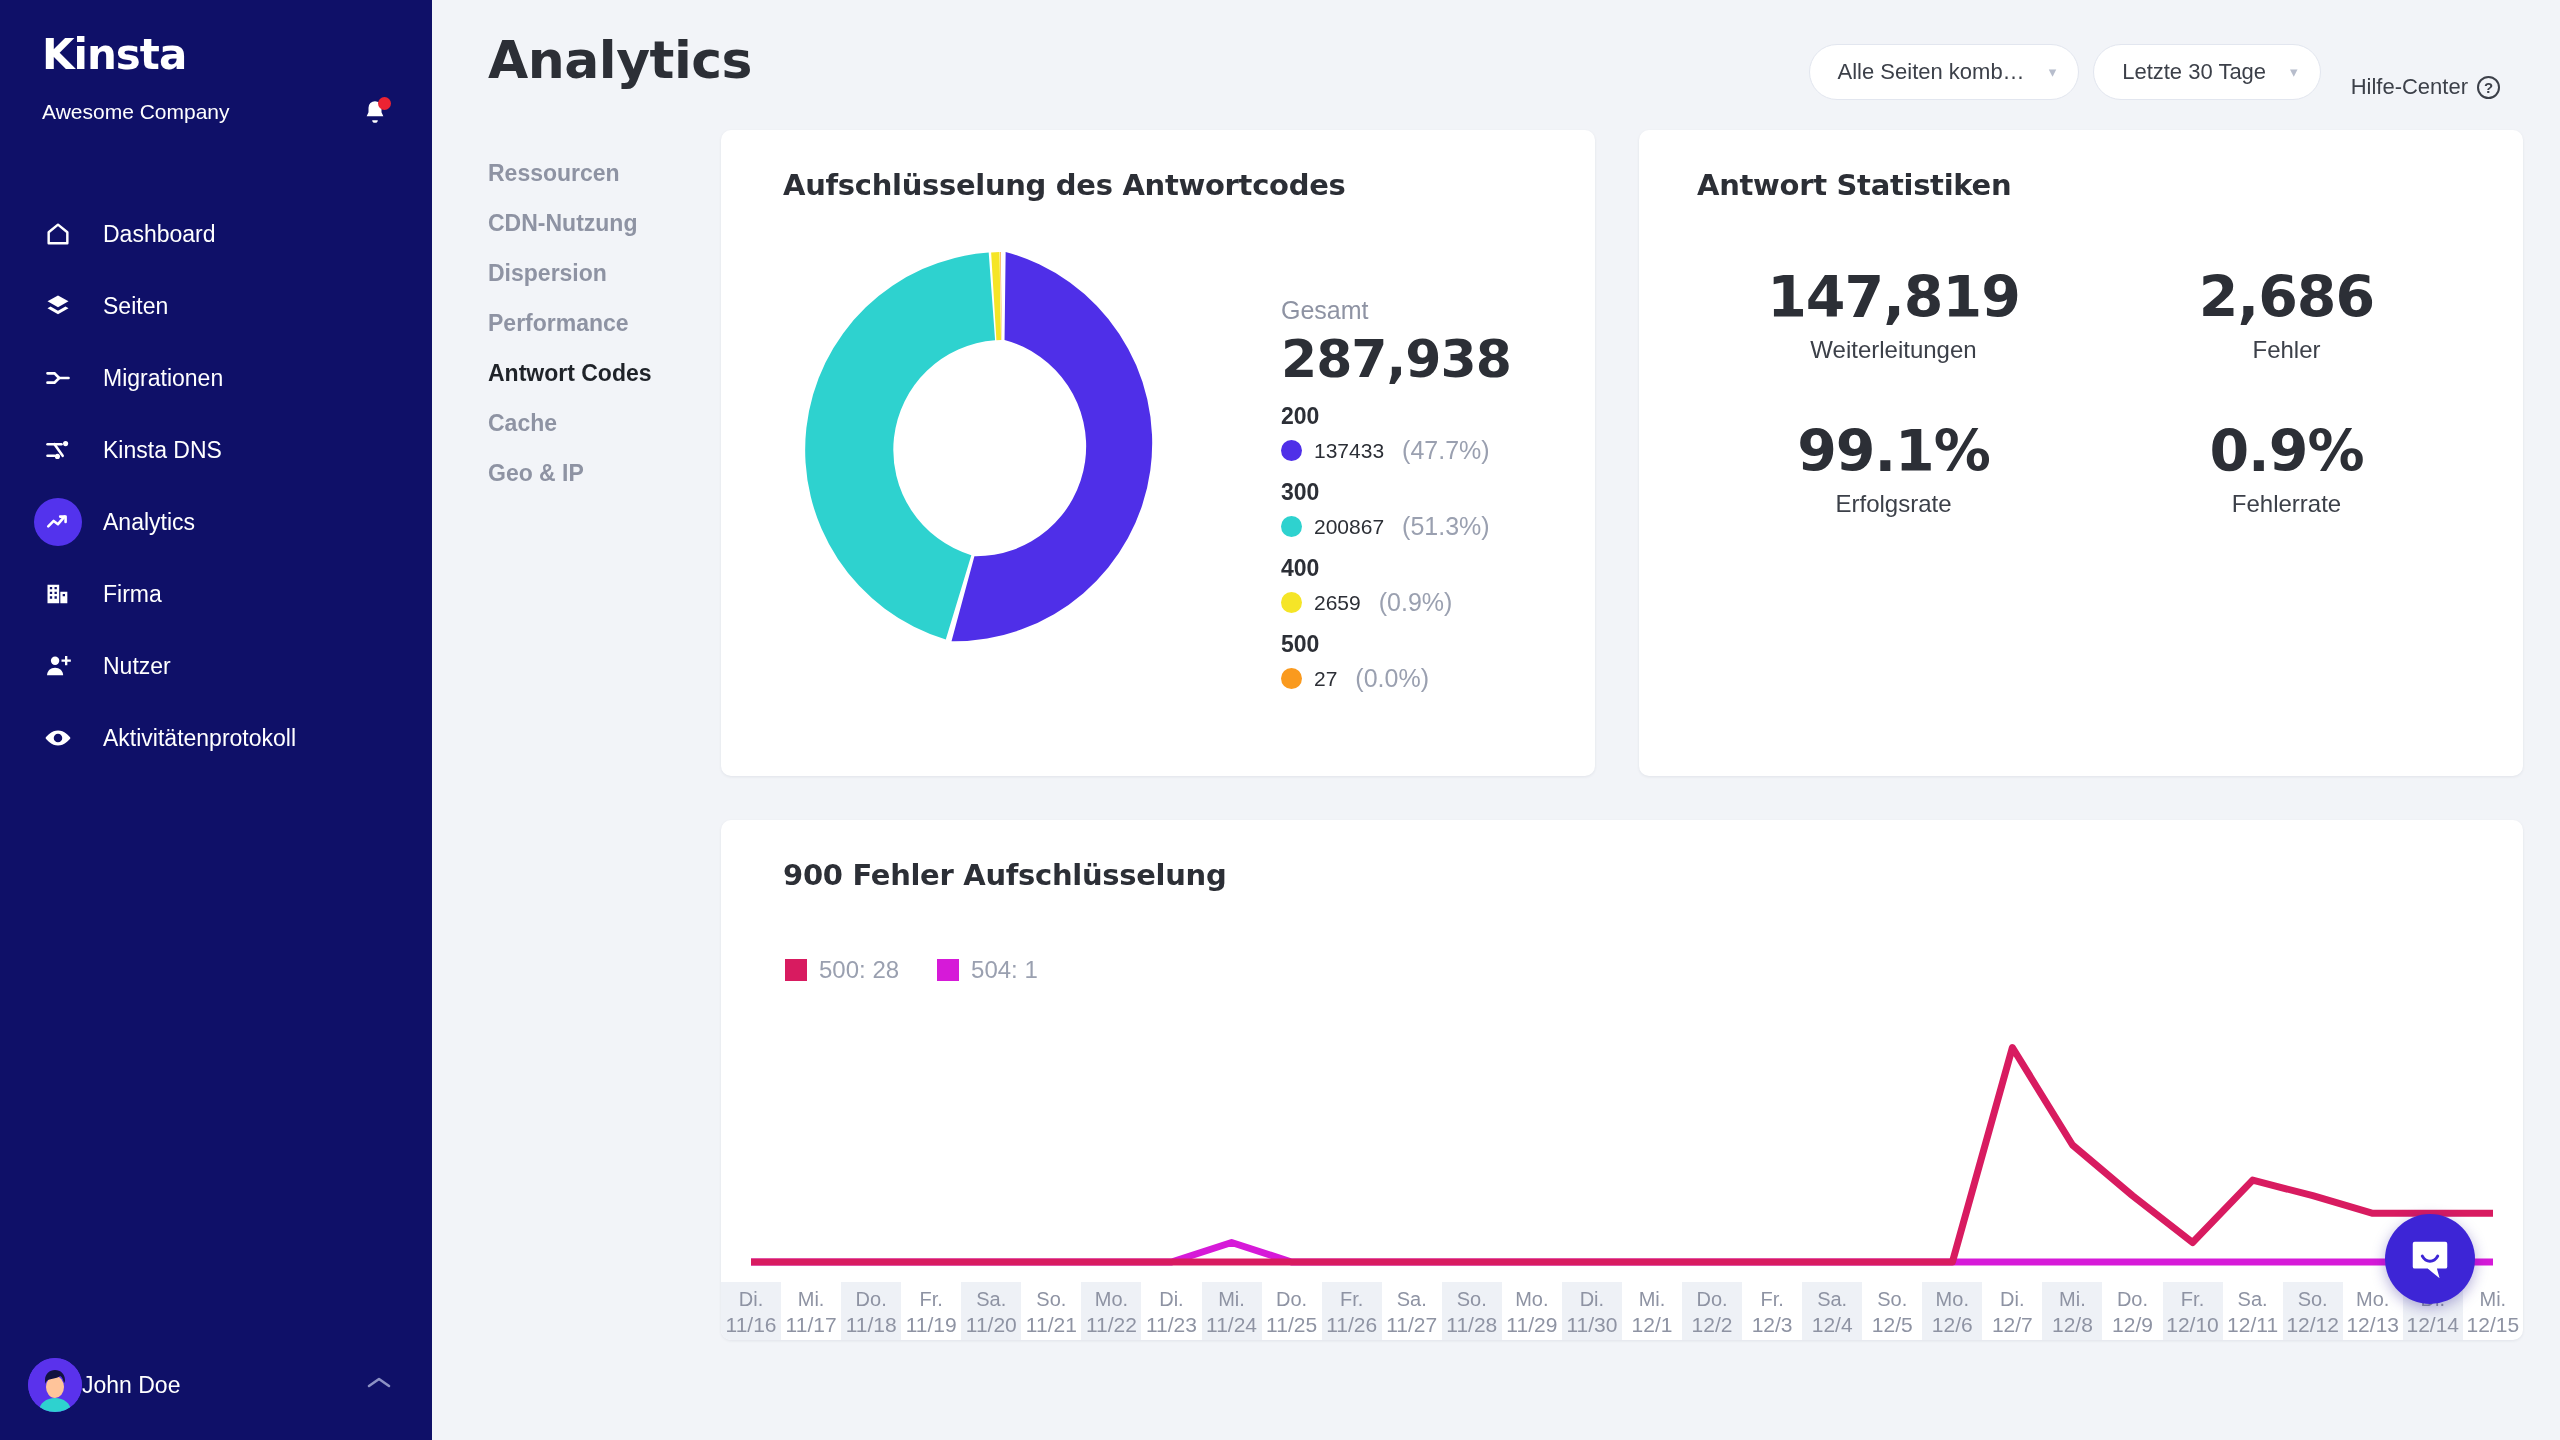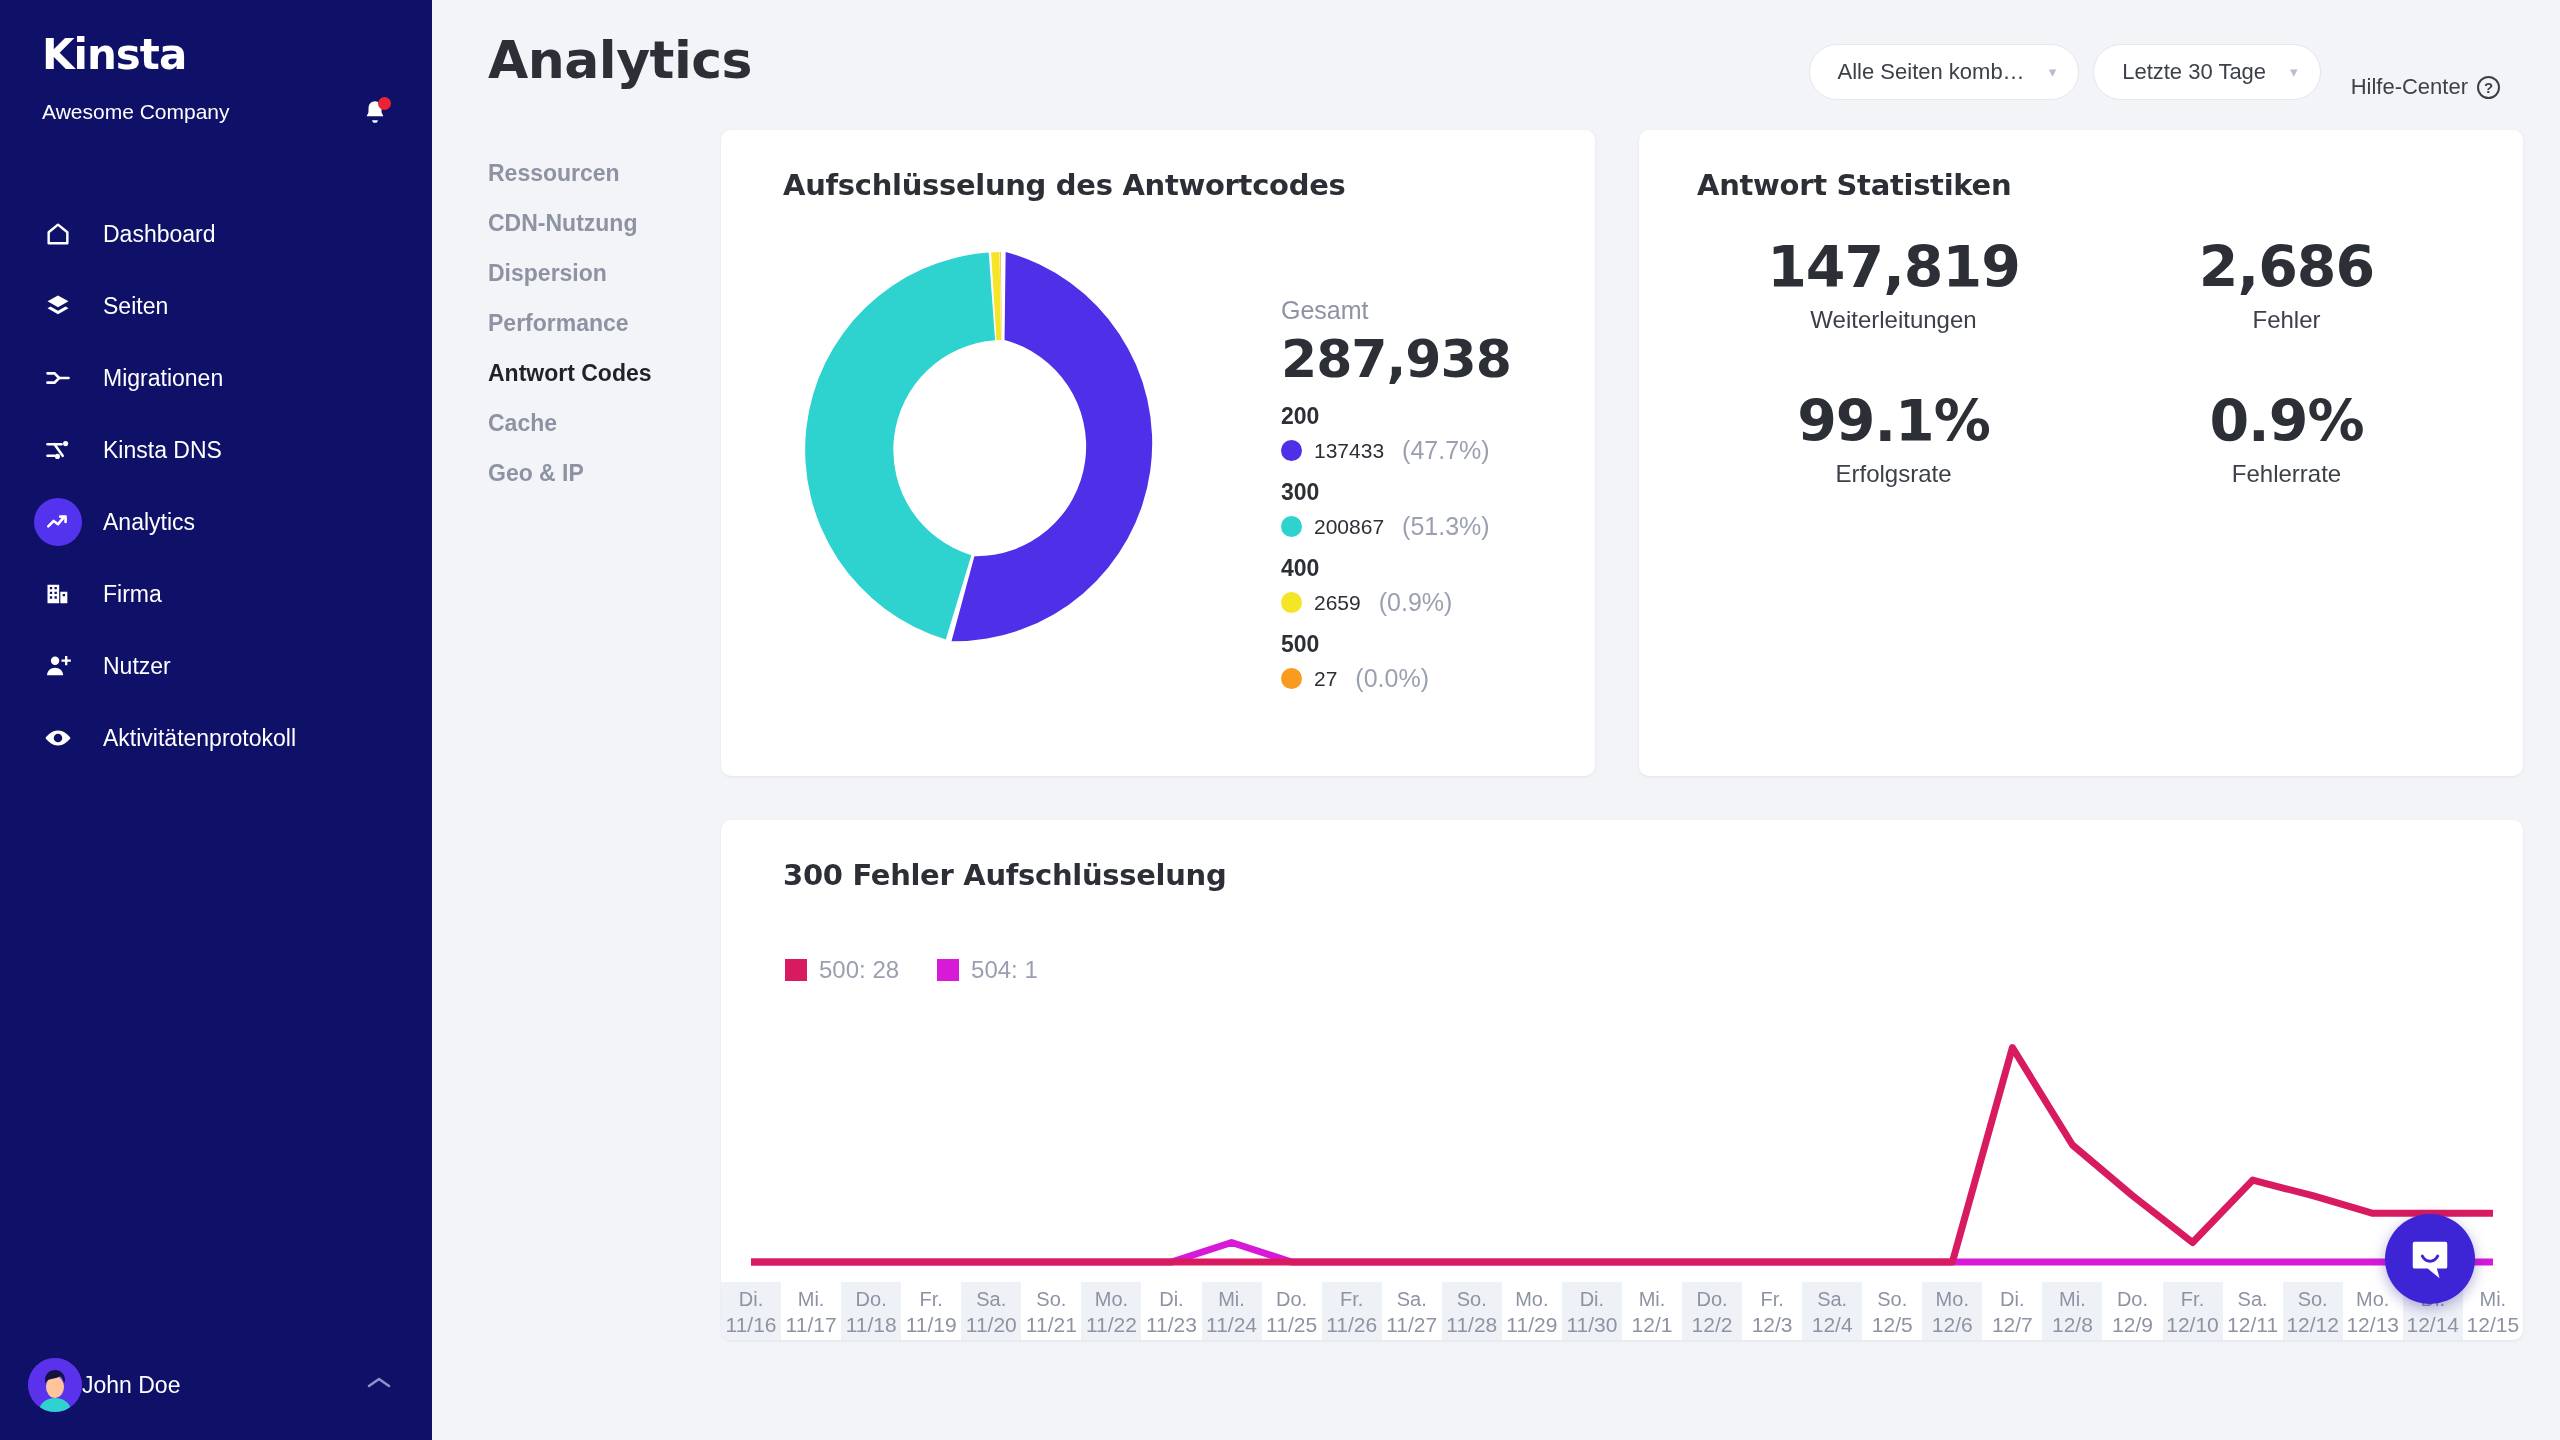--- a/index.html
+++ b/index.html
@@ -140,21 +140,21 @@
     display: flex; align-items: center; gap: 12px; margin-top: 6px;
   }
   .legend-dot { width: 21px; height: 21px; border-radius: 50%; flex: 0 0 21px; }
   .legend-num { font-size: 21px; color: #2c2f36; }
   .legend-pct { font-size: 25px; color: #9aa0b0; margin-left: 6px; }
 
   
   .stats-card { width: 884px; height: 646px; padding: 38px 0 0 58px; }
   .stats-grid {
     display: grid; grid-template-columns: 1fr 1fr;
-    row-gap: 58px; margin-top: 36px;
+    row-gap: 58px; margin-top: 66px;
     padding-right: 40px;
   }
   .stat { text-align: center; }
   .stat-value {
     font-size: 57px; font-weight: 700; color: #2c2f36;
     font-family: "DejaVu Sans", sans-serif;
     letter-spacing: -1px; line-height: 1.05;
   }
   .stat-label { font-size: 24px; color: #3c4049; margin-top: 8px; }
 
@@ -430,21 +430,21 @@
               </div>
               <div class="stat">
                 <div class="stat-value">0.9%</div>
                 <div class="stat-label">Fehlerrate</div>
               </div>
             </div>
           </section>
         </div>
 
         <section class="card line-card">
-          <div class="card-title">300 Fehler Aufschlüsselung</div>
+          <div class="card-title">900 Fehler Aufschlüsselung</div>
 
           <div class="chart-legend">
             <div class="chart-legend-item">
               <span class="legend-sq" style="background:#d81b60"></span>
               <span class="chart-legend-label">500: 28</span>
             </div>
             <div class="chart-legend-item">
               <span class="legend-sq" style="background:#d61ad8"></span>
               <span class="chart-legend-label">504: 1</span>
             </div>

